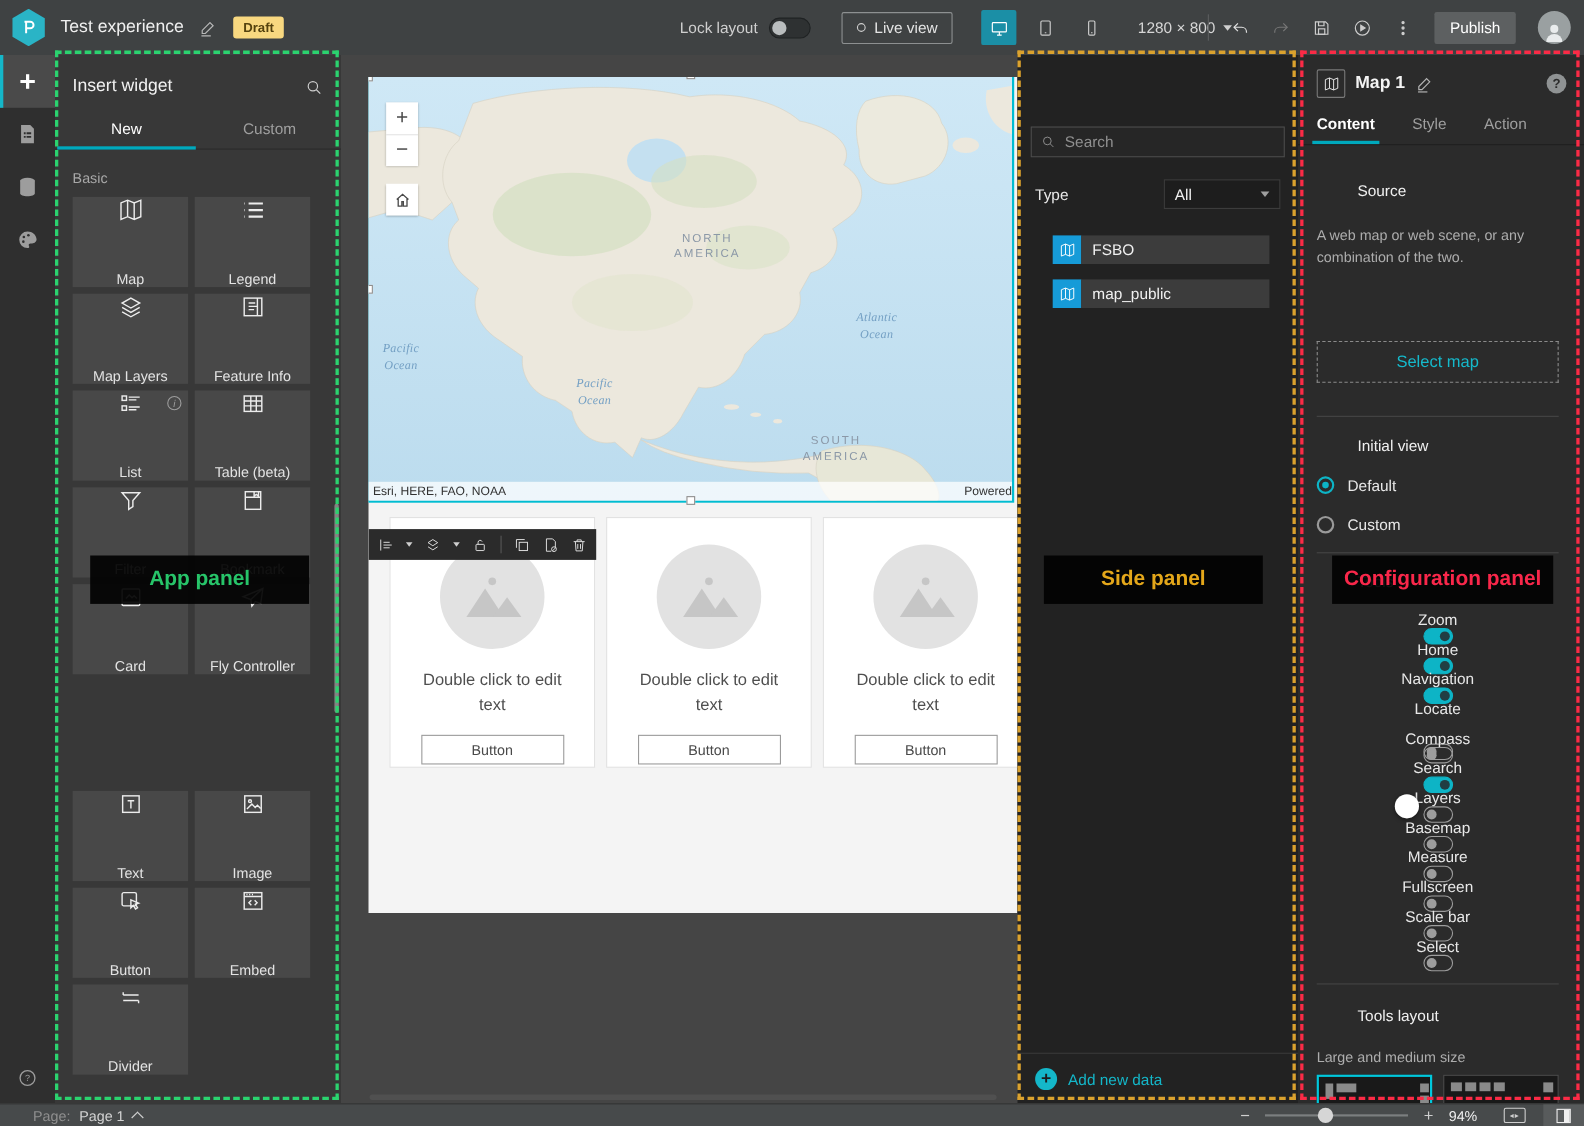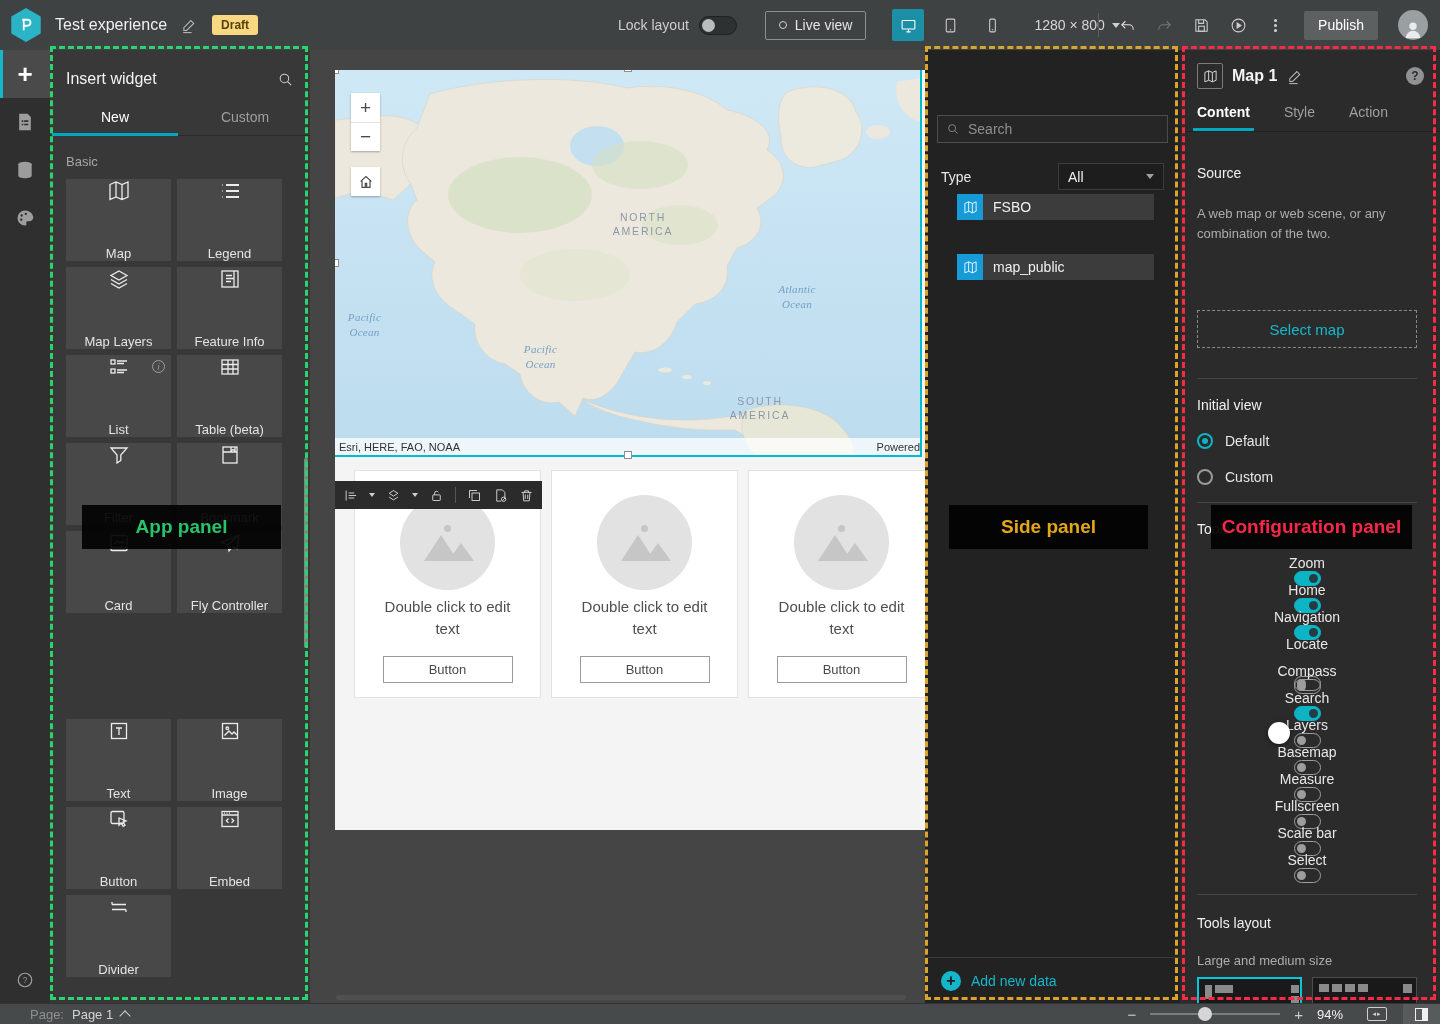--- a/index.html
+++ b/index.html
@@ -81,21 +81,21 @@
     padding:0 8px; gap:11px; z-index:6; }
   .seltoolbar svg { width:15px; height:15px; stroke:#e0e0e0; fill:none; stroke-width:1.4; }
   .mini-caret { width:0; height:0; border-left:3.5px solid transparent; border-right:3.5px solid transparent; border-top:4px solid #cfcfcf; }
   .tsep { width:1px; height:16px; background:#565656; }
   .cards { position:absolute; left:19px; top:400px; display:flex; gap:10px; }
   .card { width:187px; height:228px; background:#fff; border:1px solid #e2e2e2; display:flex; flex-direction:column; align-items:center; }
   .cimg { width:95px; height:95px; border-radius:50%; background:#e2e2e2; margin-top:24px; position:relative; overflow:hidden; }
   .cimg .mtn { position:absolute; left:24px; top:40px; width:0; height:0; border-left:17px solid transparent; border-right:17px solid transparent; border-bottom:26px solid #c6c6c6; }
   .cimg .mtn2 { position:absolute; left:48px; top:48px; width:0; height:0; border-left:13px solid transparent; border-right:13px solid transparent; border-bottom:18px solid #c6c6c6; }
   .cimg .sun { position:absolute; left:44px; top:30px; width:7px; height:7px; border-radius:50%; background:#c6c6c6; }
-  .ctext { margin-top:6px; width:150px; text-align:center; color:#4f4f4f; font-size:15px; line-height:1.45; }
+  .ctext { margin-top:18px; width:150px; text-align:center; color:#4f4f4f; font-size:15px; line-height:1.45; }
   .cbtn { margin-top:16px; width:130px; height:27px; border:1px solid #9b9b9b; background:#fff; color:#4a4a4a; font-size:13px; }
   .hscroll { position:absolute; left:26px; bottom:3px; width:570px; height:5px; background:#5a5a5a; border-radius:3px; opacity:.55; }
 
   
   .dpanel { position:absolute; left:925px; top:50px; width:255px; height:953px; background:#222222; z-index:10; }
   .dp-head { display:flex; align-items:center; justify-content:space-between; padding:22px 16px 0 16px; }
   .dp-title { color:#f2f2f2; font-size:16px; }
   .dp-search { position:absolute; left:12px; top:65px; width:231px; height:28px; background:#262626; border:1px solid #4c4c4c;
     display:flex; align-items:center; padding:0 8px; gap:8px; }
   .dp-search input { flex:1; background:transparent; border:none; outline:none; color:#d8d8d8; font-size:14px;
@@ -121,21 +121,21 @@
   .cp-micon { width:26px; height:26px; border:1px solid #7a7a7a; border-radius:2px; display:flex; align-items:center; justify-content:center; }
   .cp-micon svg { width:15px; height:15px; stroke:#e8e8e8; fill:none; stroke-width:1.4; }
   .cp-title { color:#f4f4f4; font-size:16px; font-weight:bold; margin-left:9px; }
   .cp-help { margin-left:auto; width:18px; height:18px; border-radius:50%; background:#8f9293; color:#2b2b2b; font-size:12px;
     font-weight:bold; text-align:center; line-height:18px; }
   .cp-tabs { display:flex; border-bottom:1px solid #202020; padding:0 0 0 17px; height:33px; }
   .cp-tab { color:#9f9f9f; font-size:14px; margin-right:34px; position:relative; line-height:26px; }
   .cp-tab.on { color:#fff; font-weight:bold; }
   .cp-tab.on::after { content:""; position:absolute; left:-4px; right:-4px; bottom:0; height:3px; background:#00a9bd; }
   .cp-body { position:relative; }
-  .cp-h { color:#f0f0f0; font-size:14px; }
+  .cp-h { color:#f0f0f0; font-size:14px;margin-left:37px; }
   .cp-desc { color:#adadad; font-size:13px; line-height:1.55; }
   .selectmap { position:absolute; left:17px; top:178px; width:220px; height:38px; border:1px dashed #8a8a8a; background:transparent;
     color:#15b9cb; font-size:15px; }
   .cp-div { position:absolute; left:17px; width:220px; border-top:1px solid #454545; }
   .radio-row { position:absolute; left:17px; display:flex; align-items:center; gap:12px; }
   .radio { width:16px; height:16px; border-radius:50%; border:2px solid #9a9a9a; position:relative; }
   .radio.on { border-color:#0db4c6; }
   .radio.on::after { content:""; position:absolute; left:3px; top:3px; width:6px; height:6px; border-radius:50%; background:#0db4c6; }
   .radio-label { color:#e8e8e8; font-size:14px; }
   .trow { position:absolute; left:17px; width:220px; height:20px; display:flex; align-items:center; justify-content:space-between;flex-direction:column; }
@@ -553,21 +553,21 @@
         </svg>
       <input placeholder="Search" style="">
     </div>
     <div class="dp-type">
       <span class="dp-type-label">Type</span>
       <div class="dp-select">
         <span>All</span>
         <span class="caret" style="border-top-color:#9f9f9f"></span>
       </div>
     </div>
-    <div class="dp-item" style="top:144px;">
+    <div class="dp-item" style="top:164px;">
       <div class="dicon">
         <svg viewBox="0 0 24 24">
             <path d="M3 5.5l6-2.5 6 2.5 6-2.5v15l-6 2.5-6-2.5-6 2.5zM9 3v15M15 5.5v15"></path>
           </svg>
       </div>
       <div class="dname">FSBO</div>
     </div>
     <div class="dp-item" style="top:204px;">
       <div class="dicon">
         <svg viewBox="0 0 24 24">

